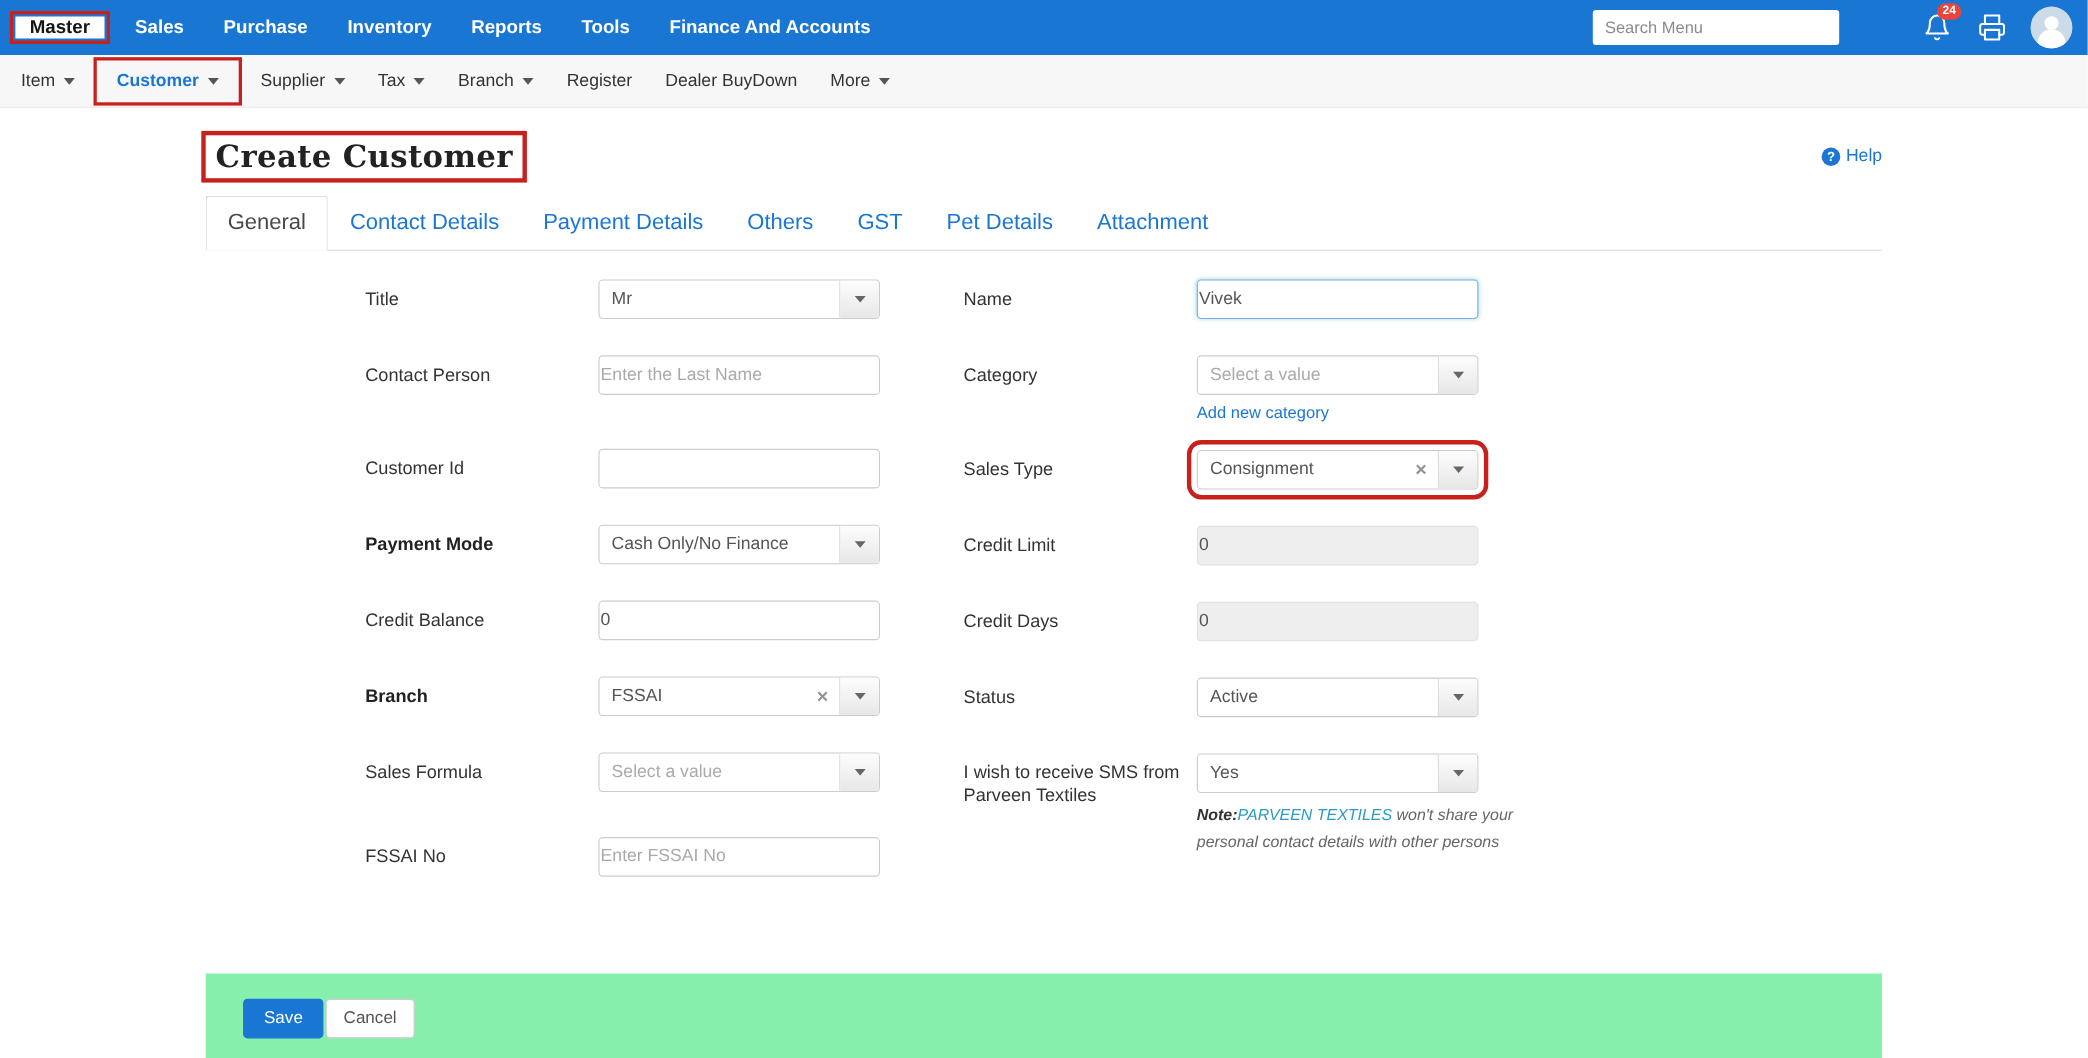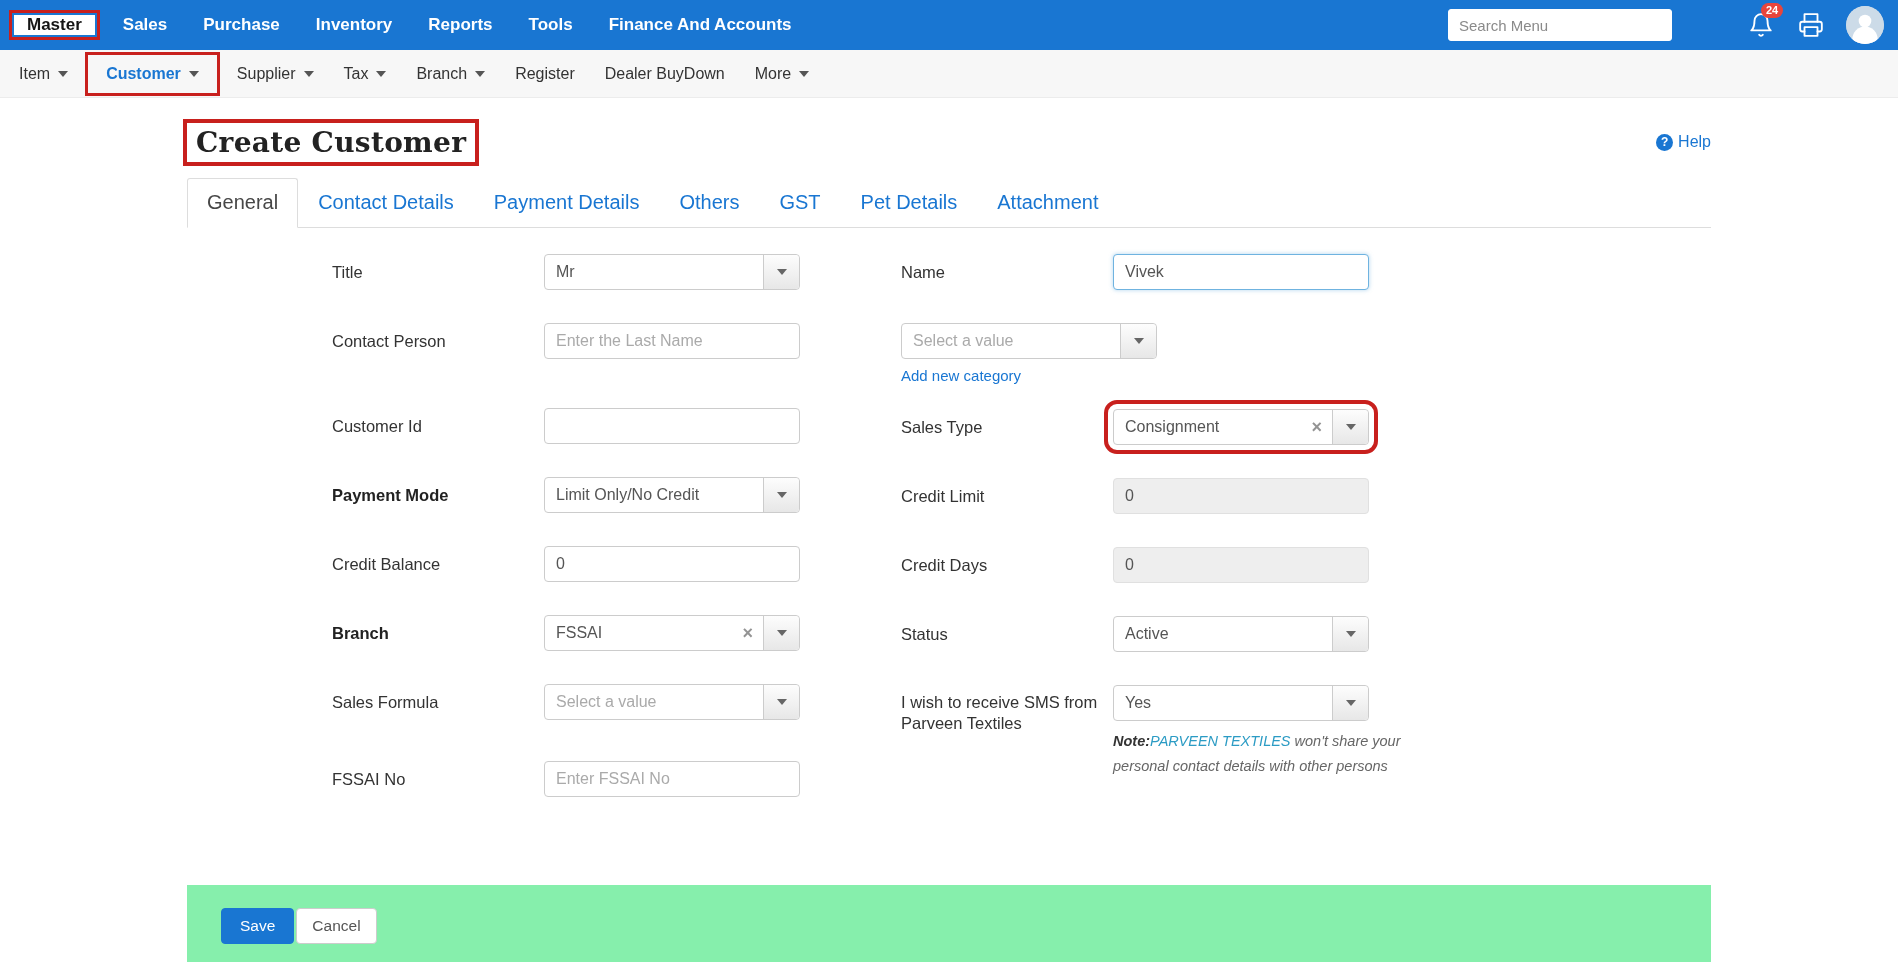--- a/index.html
+++ b/index.html
@@ -38,31 +38,31 @@
   .help-icon { width:17px; height:17px; border-radius:50%; background:#1976d2; color:#fff; font-size:12px; font-weight:700; display:flex; align-items:center; justify-content:center; }
 
   
   .tabs { display:flex; border-bottom:1px solid #ddd; margin-top:14px; }
   .tab { font-size:20px; color:#1976d2; padding:12px 19px; cursor:pointer; border:1px solid transparent; white-space:nowrap; }
   .tab.active { color:#474747; background:#fff; border:1px solid #ddd; border-bottom:1px solid #fff; margin-bottom:-1px; border-radius:3px 3px 0 0; }
 
   
   .form-area { display:flex; margin-top:26px; }
   .col-left { margin-left:145px; width:468px; }
-  .col-right { margin-left:101px; width:560px; }
+  .col-right { margin-left:76px; width:560px; }
   .form-row { display:flex; align-items:flex-start; margin-bottom:33px; }
   .form-row.gap-lg { margin-bottom:49px; }
   .form-row.gap-md { margin-bottom:24px; }
   .form-row.push-down { margin-top:41px; }
   .form-label { width:212px; font-size:16.5px; color:#333; line-height:36px; flex-shrink:0; }
   .form-label.bold { font-weight:700; color:#222; }
   .form-label.multiline { line-height:21px; padding-top:7px; }
   .control { width:256px; }
 
-  .text-input { width:100%; height:36px; border:1px solid #ccc; border-radius:4px; padding:0 11px; font-size:16px; color:#555; background:#fff; font-family:inherit; }
+  .text-input { width:100%; height:36px; border:1px solid #ccc; border-radius:4px; padding:0 1px; font-size:16px; color:#555; background:#fff; font-family:inherit; }
   .text-input::placeholder { color:#aaa; }
   .text-input.focused { border-color:#6fb3e0; box-shadow:0 0 4px rgba(111,179,224,.55); outline:none; }
   .text-input:disabled { background:#eee; border-color:#e0e0e0; color:#555; }
 
   .select { height:36px; border:1px solid #ccc; border-radius:4px; background:#fff; display:flex; align-items:center; cursor:pointer; }
   .select-value { flex:1; padding:0 11px; font-size:16px; color:#555; white-space:nowrap; overflow:hidden; }
   .select-value.placeholder { color:#aaa; }
   .select-btn { width:36px; align-self:stretch; border-left:1px solid #ccc; background:linear-gradient(#fdfdfd,#e7e7e7); display:flex; align-items:center; justify-content:center; border-radius:0 4px 4px 0; flex-shrink:0; }
   .caret-down { width:0; height:0; border-left:5px solid transparent; border-right:5px solid transparent; border-top:6px solid #666; }
   .clear-x { color:#949494; font-size:18px; font-weight:700; padding:0 10px; cursor:pointer; line-height:1; flex-shrink:0; }
@@ -199,21 +199,21 @@
         <label class="form-label">Customer Id</label>
         <div class="control">
           <input class="text-input" type="text" style="">
         </div>
       </div>
 
       <div class="form-row">
         <label class="form-label bold">Payment Mode</label>
         <div class="control">
           <div class="select">
-            <span class="select-value">Limit Only/No Credit</span>
+            <span class="select-value">Cash Only/No Finance</span>
             <span class="select-btn">
                 <i class="caret-down"></i>
               </span>
           </div>
         </div>
       </div>
 
       <div class="form-row">
         <label class="form-label">Credit Balance</label>
         <div class="control">
@@ -258,20 +258,21 @@
     <div class="col-right">
 
       <div class="form-row">
         <label class="form-label">Name</label>
         <div class="control">
           <input class="text-input focused" type="text" value="Vivek" style="">
         </div>
       </div>
 
       <div class="form-row gap-md">
+        <label class="form-label">Category</label>
         <div class="control">
           <div class="select">
             <span class="select-value placeholder">Select a value</span>
             <span class="select-btn">
                 <i class="caret-down"></i>
               </span>
           </div>
           <a class="add-link">Add new category</a>
         </div>
       </div>

